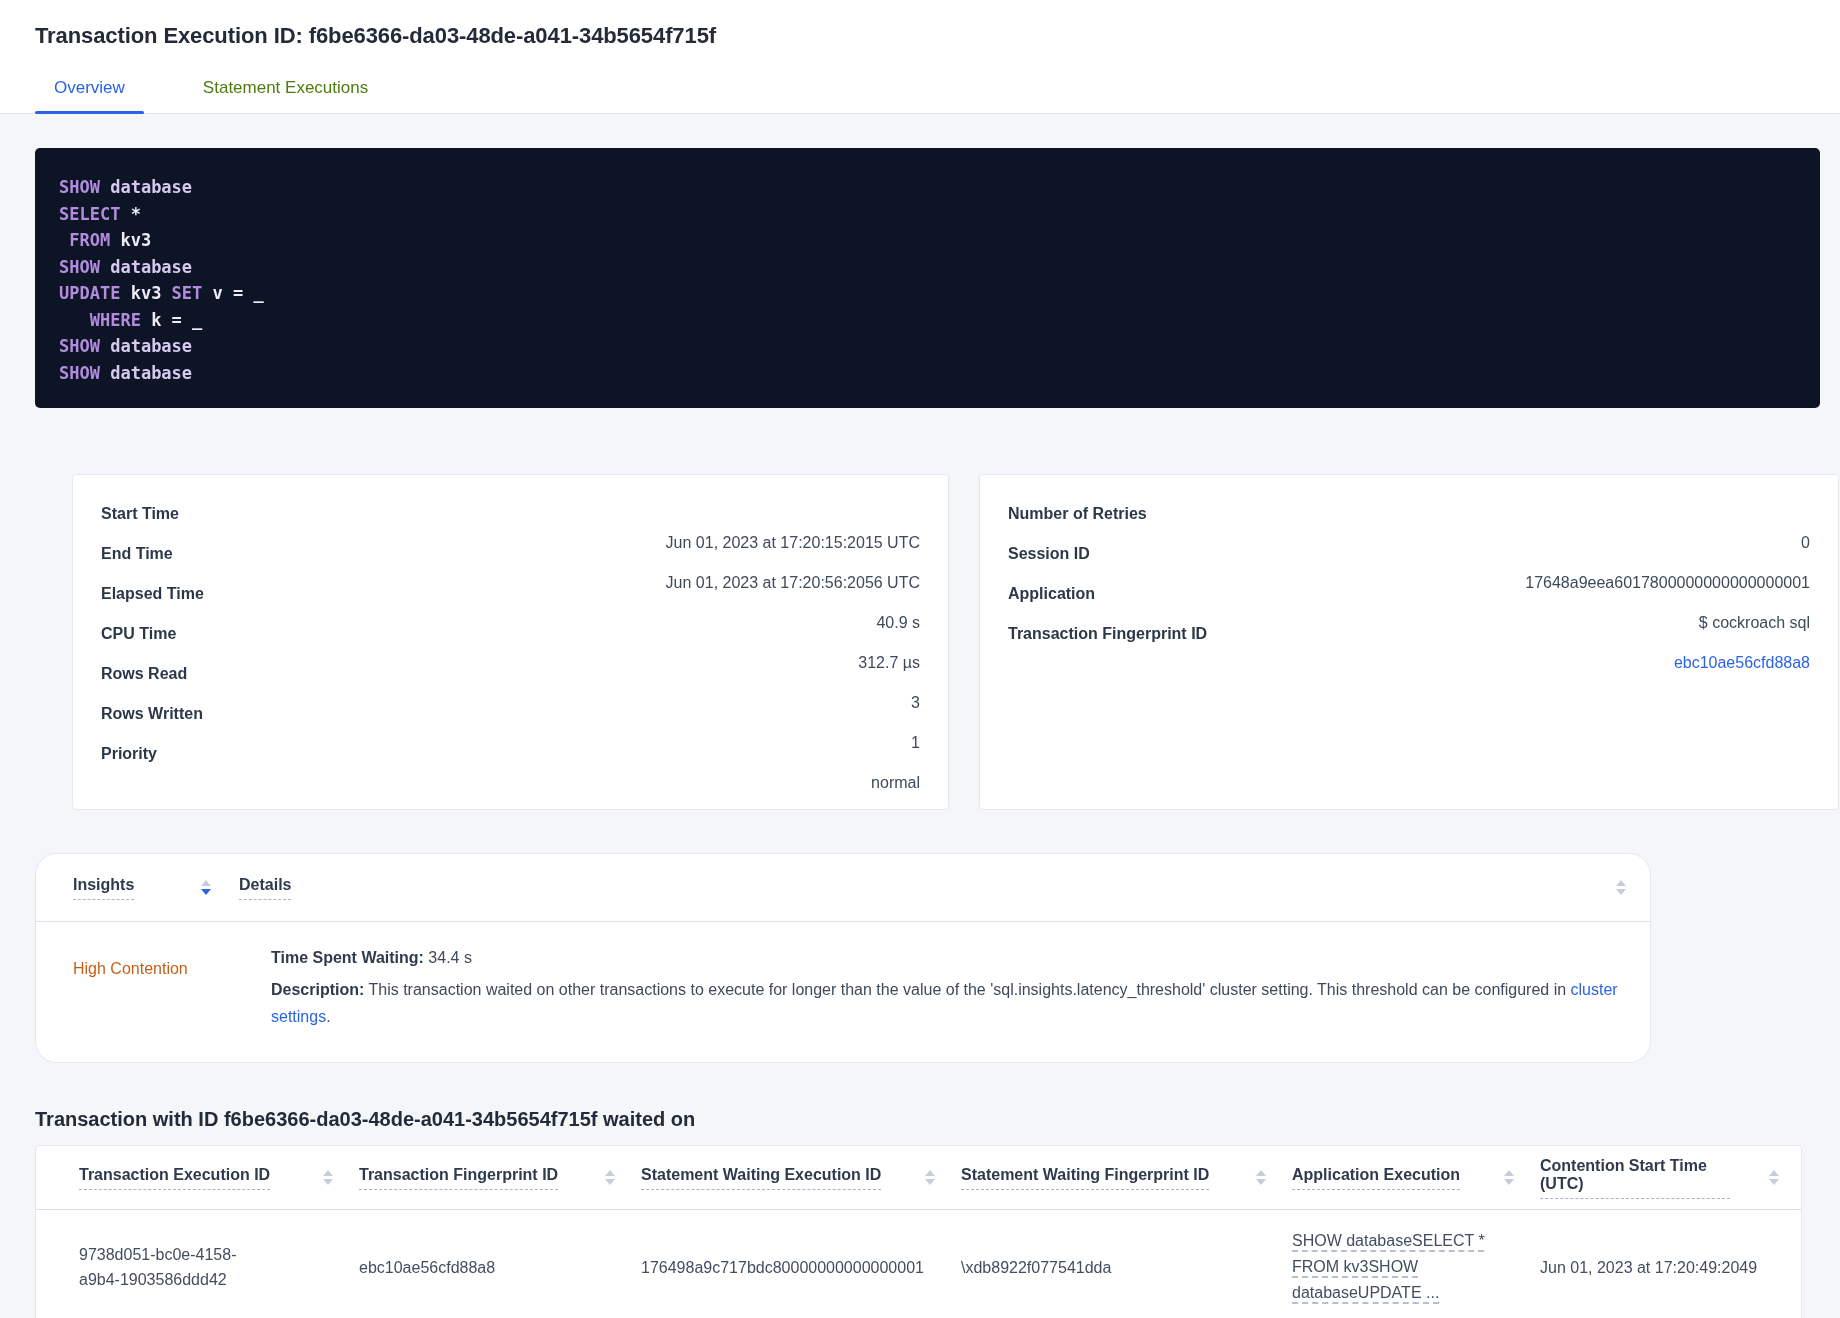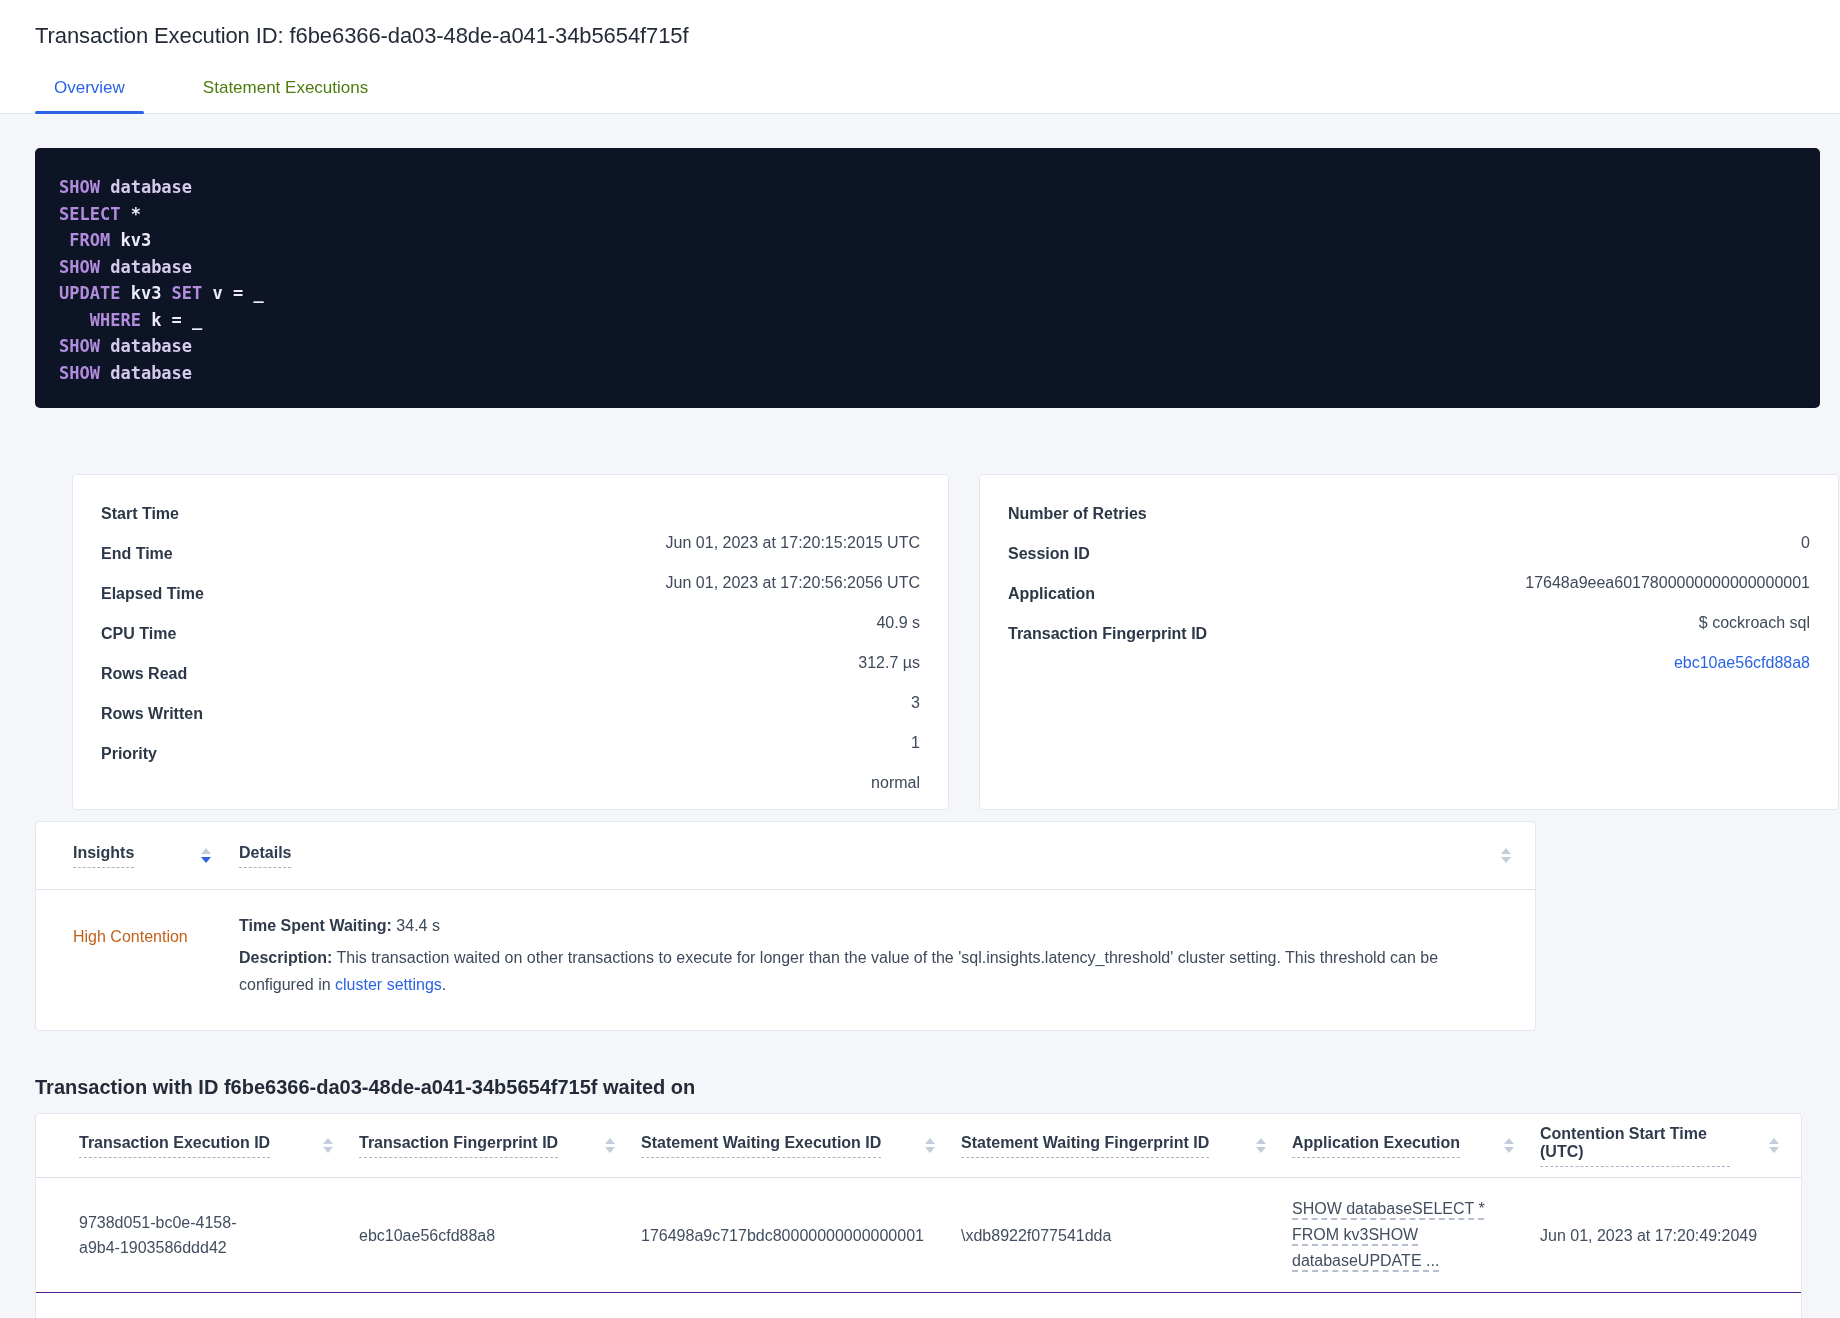--- a/index.html
+++ b/index.html
@@ -7,21 +7,21 @@
   body {
     background:#f4f6fa;
     font-family:"Liberation Sans", sans-serif;
     color:#3e4a5b;
     overflow:hidden;
   }
   
   .header { background:#ffffff; padding-top:22px; }
   .page-title {
     padding-left:35px; font-size:22px; line-height:28px;
-    font-weight:normal; color:#242b38; letter-spacing:-0.1px;
+    font-weight:bold; color:#242b38; letter-spacing:-0.1px;
   }
   .tabs {
     display:flex; margin-top:28px; padding-left:35px;
     border-bottom:1px solid #e3e8ef;
   }
   .tab {
     position:relative; font-size:17px; line-height:20px;
     padding:0 19px 15px; color:#4d7c0f; cursor:pointer;
   }
   .tab + .tab { margin-left:40px; }
@@ -52,36 +52,36 @@
   .summary-right { width:860px; }
   .kv-row {
     display:flex; justify-content:space-between; align-items:flex-start;
     height:40px; font-size:16px;
   }
   .kv-label { font-weight:bold; color:#2c3848; }
   .kv-value { color:#3e4a5b;margin-top:29px; }
   .link { color:#2a63e4; text-decoration:none; cursor:pointer; }
 
   
-  .insights-card { margin-top:11px; width:1501px; }
+  .insights-card { margin-top:43px; width:1616px;border-radius:22px; }
   .insights-header {
     display:flex; align-items:center; height:68px;
     border-bottom:1px solid #dee4ec; padding:0 24px 0 37px;
   }
   .th {
     font-weight:bold; font-size:16px; color:#2f3a4c;
     border-bottom:1px dashed #a9b4c6; padding-bottom:5px; cursor:pointer;
   }
   .col-insight { width:166px; display:flex; align-items:center; justify-content:space-between; padding-right:28px; }
   .col-details { flex:1; display:flex; }
   .sort { display:flex; flex-direction:column; gap:3px; cursor:pointer; }
   .tri-up   { width:0; height:0; border-left:5px solid transparent; border-right:5px solid transparent; border-bottom:6px solid #c5cddc; }
   .tri-down { width:0; height:0; border-left:5px solid transparent; border-right:5px solid transparent; border-top:6px solid #c5cddc; }
   .tri-down.active { border-top-color:#2f61dd; }
-  .insights-body { display:flex; padding:22px 24px 32px 37px; }
+  .insights-body { display:flex; padding:22px 24px 32px 37px;gap:32px; }
   .insight-name { width:166px; padding-top:16px; color:#c2601a; font-size:16px; }
   .insight-details { flex:1; font-size:16px; line-height:27px; color:#3e4a5b; }
   .insight-details .row2 { margin-top:5px; }
   .bold-label { font-weight:bold; color:#2f3a4c; }
 
   
   .waited-heading { margin-top:44px; font-size:20px; line-height:24px; font-weight:bold; color:#242b38; }
   .waited-card { margin-top:14px; width:1767px; min-height:228px; }
   .wt-grid { display:grid; grid-template-columns:280px 282px 320px 331px 248px 1fr; padding:0 20px 0 43px; }
   .wt-header { height:64px; align-items:center; border-bottom:1px solid #d8dfe9; }

